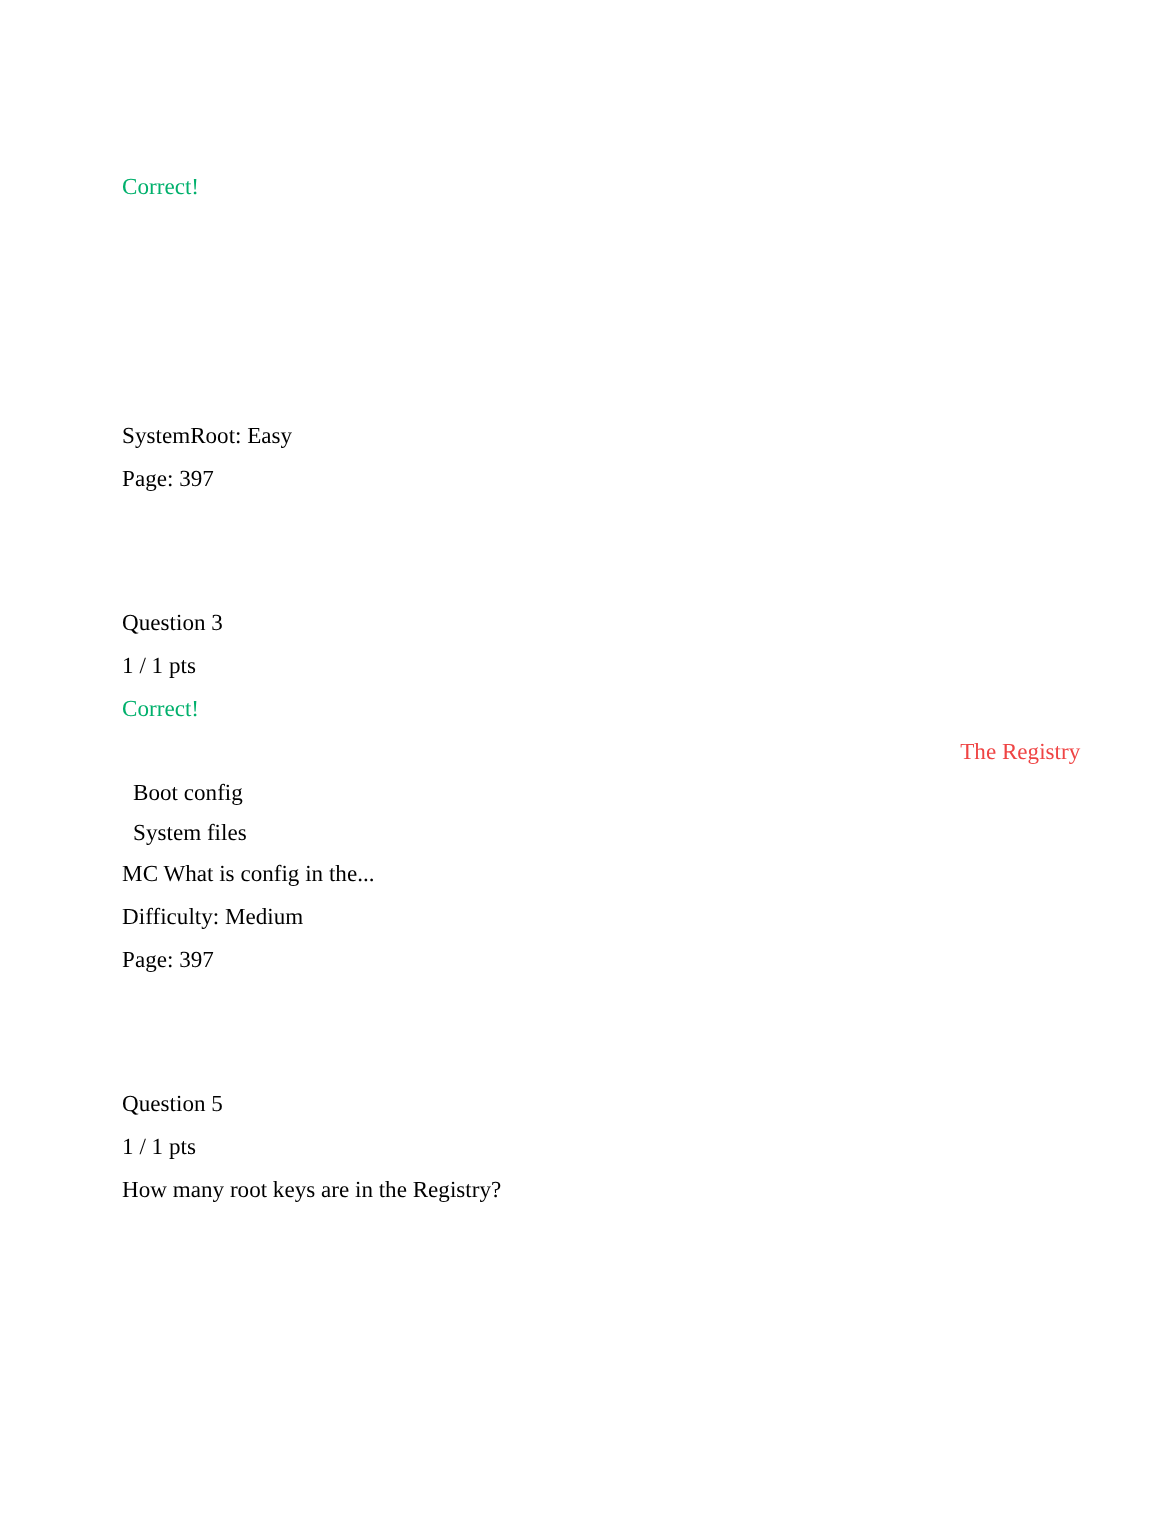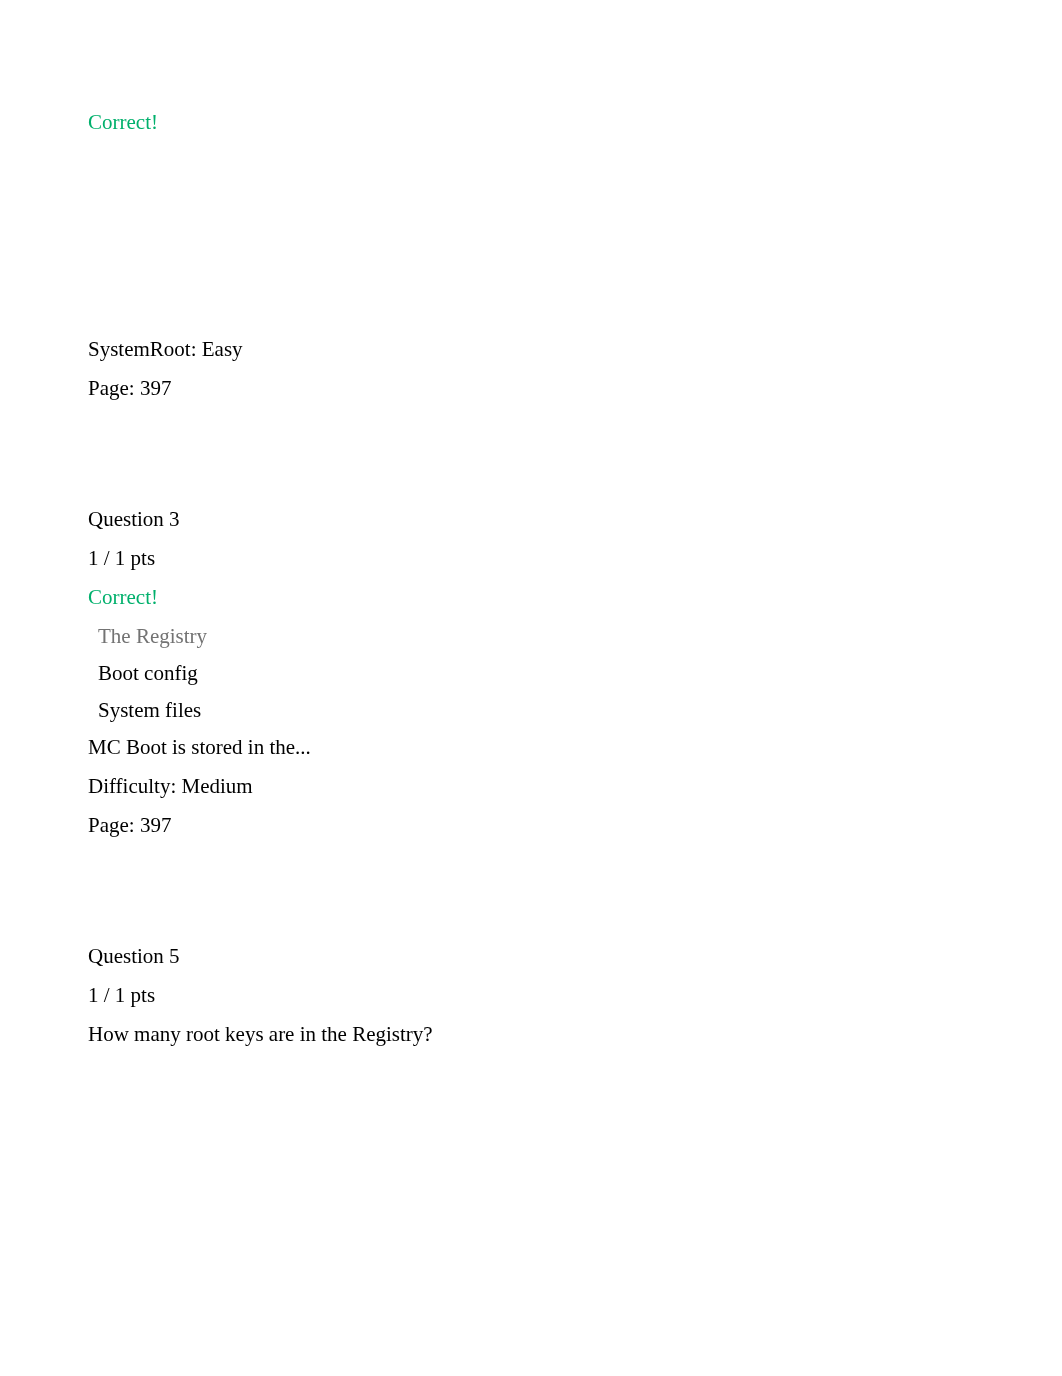--- a/index.html
+++ b/index.html
@@ -9,23 +9,24 @@
     }
     body {
       font-family: "Times New Roman", Times, serif;
       font-size: 21px;
       color: #000;
       background: #fff;
       width: 1062px;
       padding: 0;
     }
     .content {
-      padding-left: 88px;
+      padding-left: 111px;
       padding-right: 80px;
       padding-top: 110px;
+      margin-top: 47px;
     }
     .correct {
       color: #00b06c;
       margin-bottom: 14px;
     }
     .blurred-block {
       height: 180px;
       margin-bottom: 8px;
     }
     .blurred-small {
@@ -36,42 +37,43 @@
       margin-bottom: 14px;
     }
     .spacer-lg {
       height: 92px;
     }
     .answer-option {
       padding-left: 10px;
       margin-bottom: 12px;
     }
     .answer-correct {
-      color: #737373;
+      color: #ef4444;
+      text-align: right;
     }
   </style>
 </head>
 <body>
 
 <div class="content">
 
   <div class="correct">Correct!</div>
   <div class="blurred-block"></div>
   <div class="line">SystemRoot: Easy</div>
   <div class="line">Page: 397</div>
 
   <div class="spacer-lg"></div>
 
   <div class="line">Question 3</div>
   <div class="line">1 / 1 pts</div>
   <div class="correct">Correct!</div>
   <div class="answer-option answer-correct">The Registry</div>
   <div class="answer-option">Boot config</div>
   <div class="answer-option">System files</div>
-  <div class="line">MC Boot is stored in the...</div>
+  <div class="line">MC What is config in the...</div>
   <div class="line">Difficulty: Medium</div>
   <div class="line">Page: 397</div>
 
   <div class="spacer-lg"></div>
 
   <div class="line">Question 5</div>
   <div class="line">1 / 1 pts</div>
   <div class="line">How many root keys are in the Registry?</div>
   <div class="blurred-small"></div>
 

